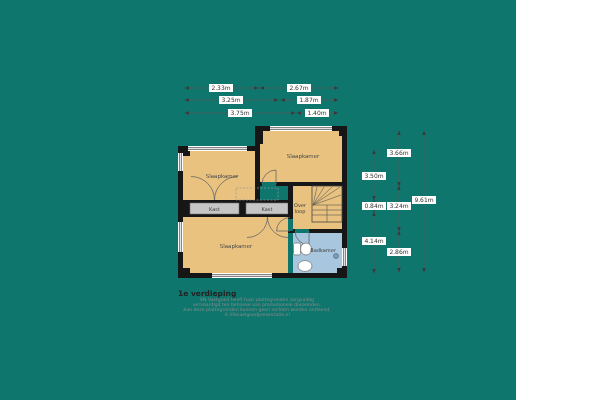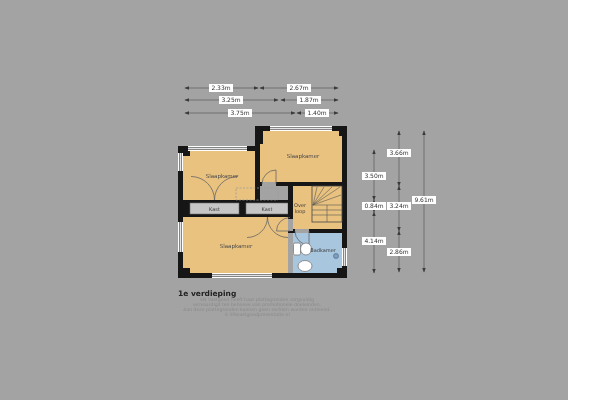--- a/index.html
+++ b/index.html
@@ -1,16 +1,16 @@
 <!DOCTYPE html>
 <html><head>
 <meta charset="utf-8">
 <style>
   html,body{margin:0;padding:0;background:#fff;}
-  #page{position:relative;width:568px;height:400px;background:#a3a3a3;overflow:hidden;
+  #page{position:relative;width:516px;height:400px;background:#0f766e;overflow:hidden;
         font-family:"DejaVu Sans", sans-serif;text-align:center;}
   svg{position:absolute;left:0;top:0;}
   .room{fill:#e9c27f;}
   .bath{fill:#a9c6df;}
   .kast{fill:#c6c6c6;stroke:#6e6e6e;stroke-width:0.6;}
   .wall{fill:#161616;}
   .winline{stroke:#555;stroke-width:0.8;}
   .thin{stroke:#444;stroke-width:0.8;fill:none;}
   .stairline{stroke:#555;stroke-width:0.6;}
   .arc{stroke:#666;stroke-width:0.8;fill:none;}

